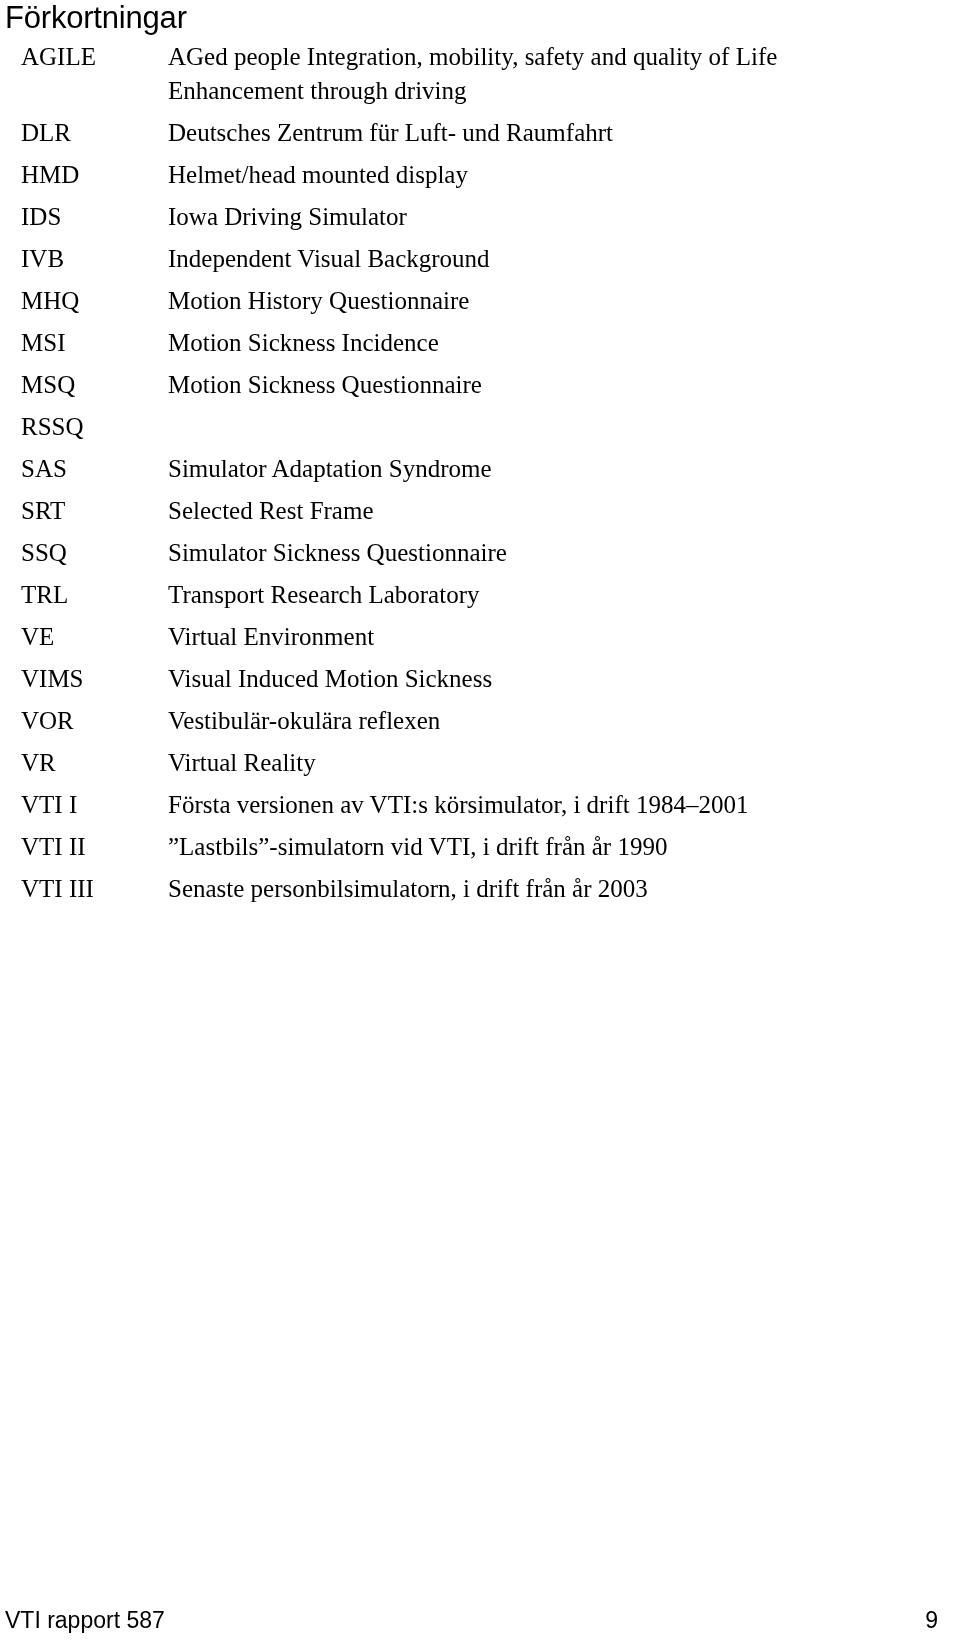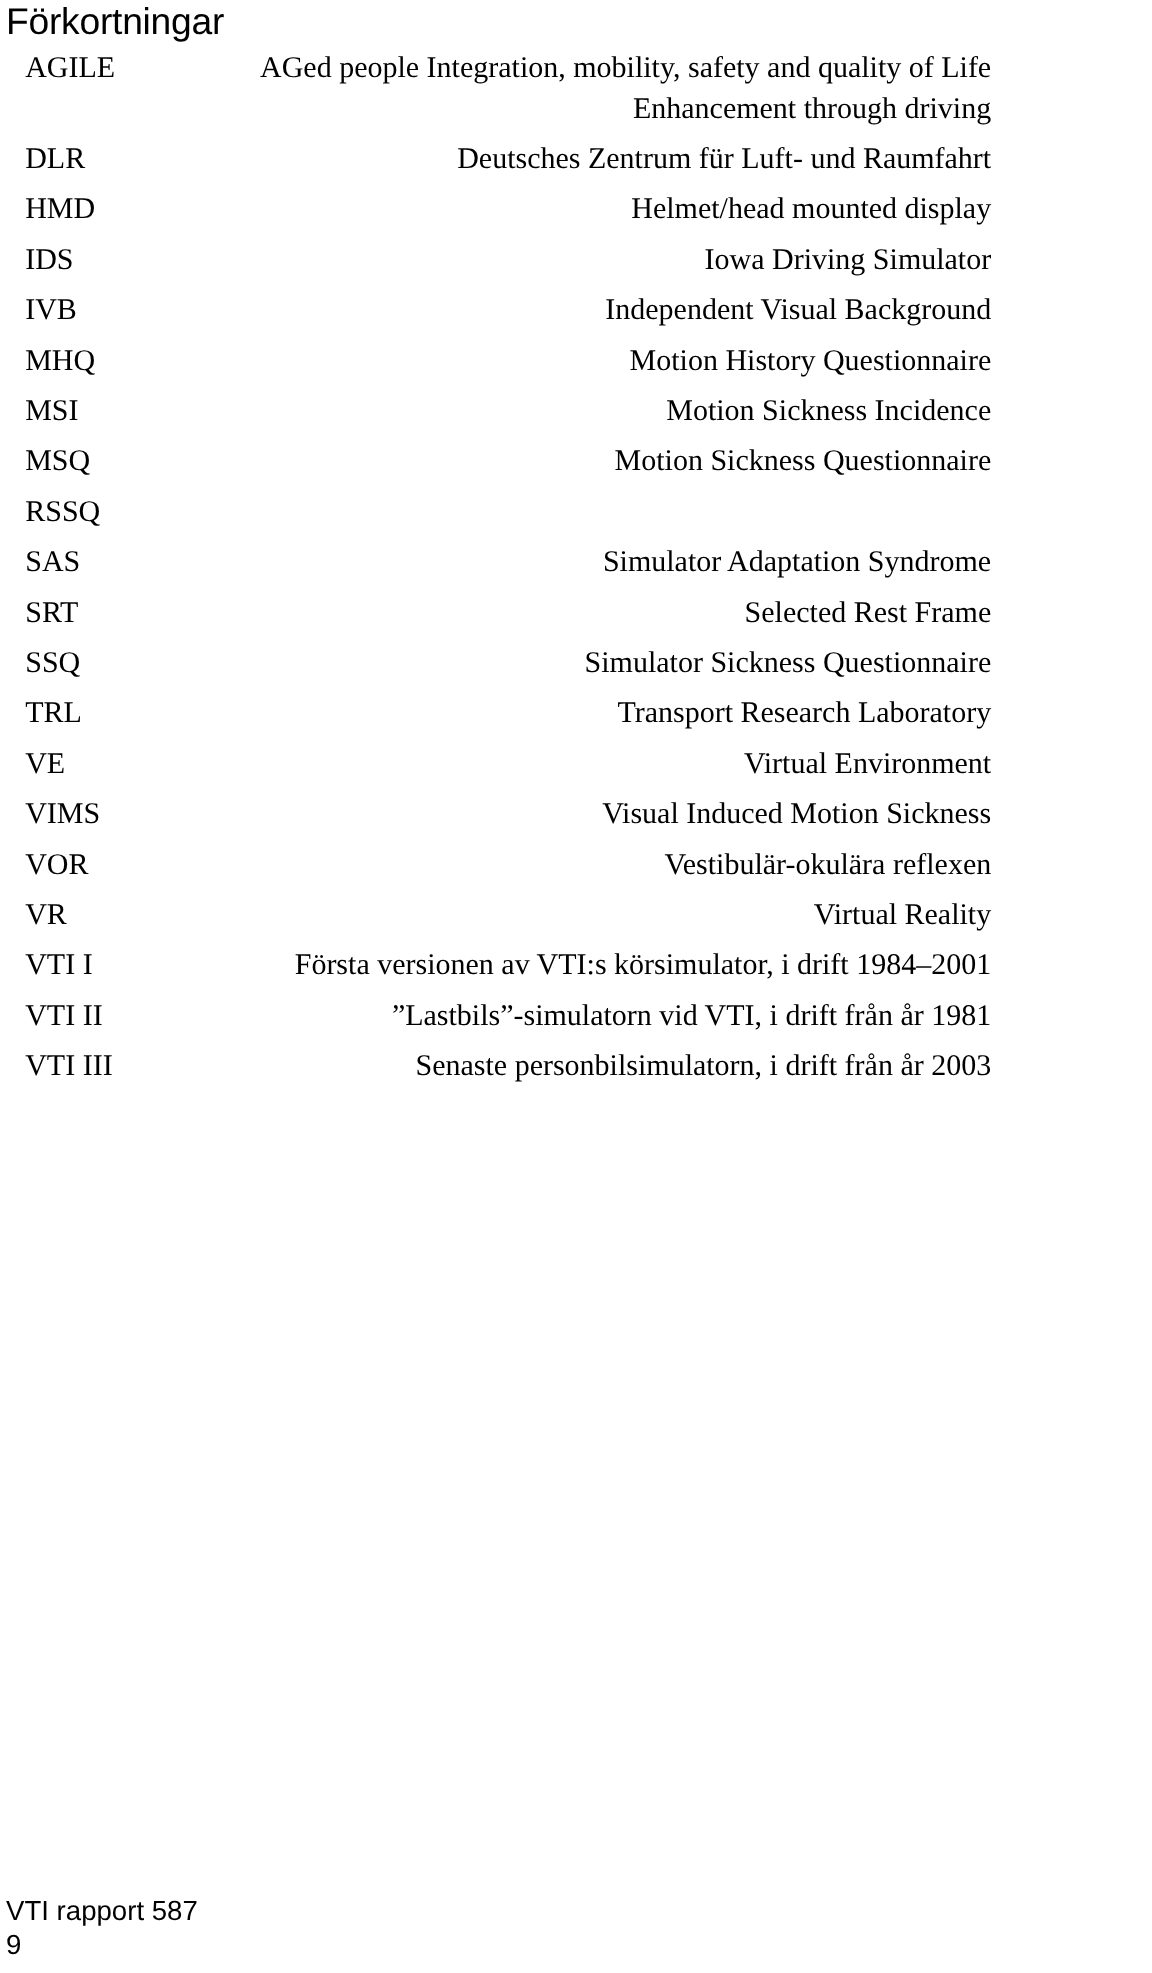--- a/index.html
+++ b/index.html
@@ -71,21 +71,20 @@
     flex: 1 1 auto;
     font-family: "Liberation Serif", "DejaVu Serif", serif;
     font-size: 25px;
     line-height: 33.5px;
     padding-right: 150px;
   }
 
   .abbrev-def .def-line {
     display: block;
     white-space: nowrap;
-    text-align: right;
   }
 
   
   .page-footer {
     position: absolute;
     left: 0;
     bottom: 0;
     width: 960px;
     height: 60px;
   }
@@ -94,21 +93,20 @@
     left: 5px;
     right: 22px;
     bottom: 10px;
     display: flex;
     justify-content: space-between;
     align-items: baseline;
     font-family: "Liberation Sans", "DejaVu Sans", sans-serif;
     font-size: 23px;
     line-height: 28px;
     color: #000;
-    flex-direction: column;
   }
   .footer-report { white-space: nowrap; }
   .footer-pageno { white-space: nowrap; }
 </style>
 </head>
 <body>
 
 <div class="page">
 
   <h1 class="page-title">Förkortningar</h1>
@@ -216,21 +214,21 @@
       </div>
       <div class="abbrev-row">
         <div class="abbrev-term">VTI I</div>
         <div class="abbrev-def">
           <span class="def-line">Första versionen av VTI:s körsimulator, i drift 1984–2001</span>
         </div>
       </div>
       <div class="abbrev-row">
         <div class="abbrev-term">VTI II</div>
         <div class="abbrev-def">
-          <span class="def-line">”Lastbils”-simulatorn vid VTI, i drift från år 1981</span>
+          <span class="def-line">”Lastbils”-simulatorn vid VTI, i drift från år 1990</span>
         </div>
       </div>
       <div class="abbrev-row">
         <div class="abbrev-term">VTI III</div>
         <div class="abbrev-def">
           <span class="def-line">Senaste personbilsimulatorn, i drift från år 2003</span>
         </div>
       </div>
     </div>
 

